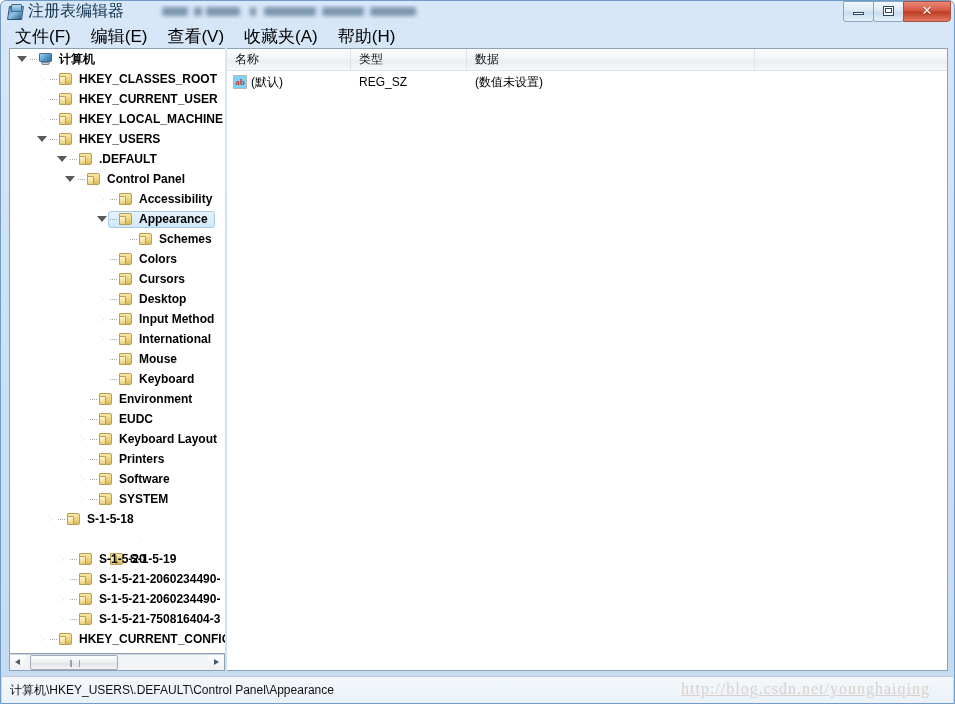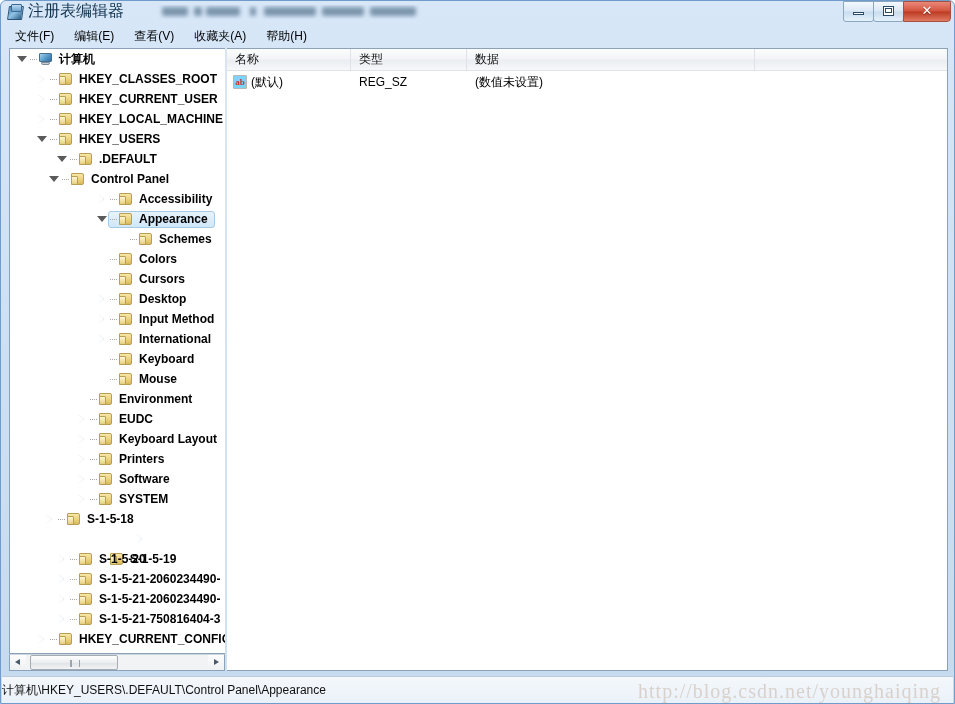--- a/index.html
+++ b/index.html
@@ -146,21 +146,21 @@
     position: absolute;
     left: 1px; top: 26px;
     width: 951px;
     height: 19px;
     display: flex;
     align-items: center;
     padding-left: 9px;
     box-sizing: border-box;
   }
   .menu-item {
-    font-size: 12px;
+    font-size: 17px;
     color: #000;
     padding: 2px 9px 2px 4px;
     margin-right: 7px;
     white-space: nowrap;
     cursor: default;
   }
 
   
   #tree-panel {
     position: absolute;
@@ -451,35 +451,36 @@
     left: 1px; top: 675px;
     width: 951px;
     height: 27px;
     background: linear-gradient(180deg,#f4f8fc 0%, #eaf1f8 100%);
     border-top: 1px solid #b9cbdd;
     box-sizing: border-box;
     display: flex;
     align-items: center;
   }
   #status-text {
-    padding-left: 0;
+    padding-left: 8px;
     font-size: 12px;
     color: #101010;
     white-space: nowrap;
   }
   #watermark {
     position: absolute;
-    right: 12px;
+    right: 23px;
     top: 3px;
     font-family: "Liberation Serif", "DejaVu Serif", serif;
-    font-size: 20px;
+    font-size: 16px;
     letter-spacing: 1px;
     color: #d9d2cc;
     white-space: nowrap;
     user-select: none;
+    text-decoration: underline;
   }
 </style>
 </head>
 <body>
 
 <div id="window">
 
   <div id="titlebar">
     <div id="title-icon">
       <div class="reg-ico"></div>
@@ -577,21 +578,21 @@
           <div class="twisty expanded"></div>
           <div class="sel-wrap">
             <div class="dotline"></div>
             <div class="folder">
               <div class="back"></div>
               <div class="front"></div>
             </div>
             <div class="node-label">.DEFAULT</div>
           </div>
         </div>
-        <div class="tree-row" style="padding-left: 36px;">
+        <div class="tree-row" style="padding-left: 52px;">
           <div class="twisty expanded"></div>
           <div class="sel-wrap">
             <div class="dotline"></div>
             <div class="folder">
               <div class="back"></div>
               <div class="front"></div>
             </div>
             <div class="node-label">Control Panel</div>
           </div>
         </div>
@@ -684,32 +685,32 @@
           </div>
         </div>
         <div class="tree-row" style="padding-left: 84px;">
           <div class="twisty"></div>
           <div class="sel-wrap">
             <div class="dotline"></div>
             <div class="folder">
               <div class="back"></div>
               <div class="front"></div>
             </div>
-            <div class="node-label">Keyboard</div>
+            <div class="node-label">Mouse</div>
           </div>
         </div>
         <div class="tree-row" style="padding-left: 84px;">
           <div class="twisty"></div>
           <div class="sel-wrap">
             <div class="dotline"></div>
             <div class="folder">
               <div class="back"></div>
               <div class="front"></div>
             </div>
-            <div class="node-label">Mouse</div>
+            <div class="node-label">Keyboard</div>
           </div>
         </div>
         <div class="tree-row" style="padding-left: 64px;">
           <div class="twisty"></div>
           <div class="sel-wrap">
             <div class="dotline"></div>
             <div class="folder">
               <div class="back"></div>
               <div class="front"></div>
             </div>

